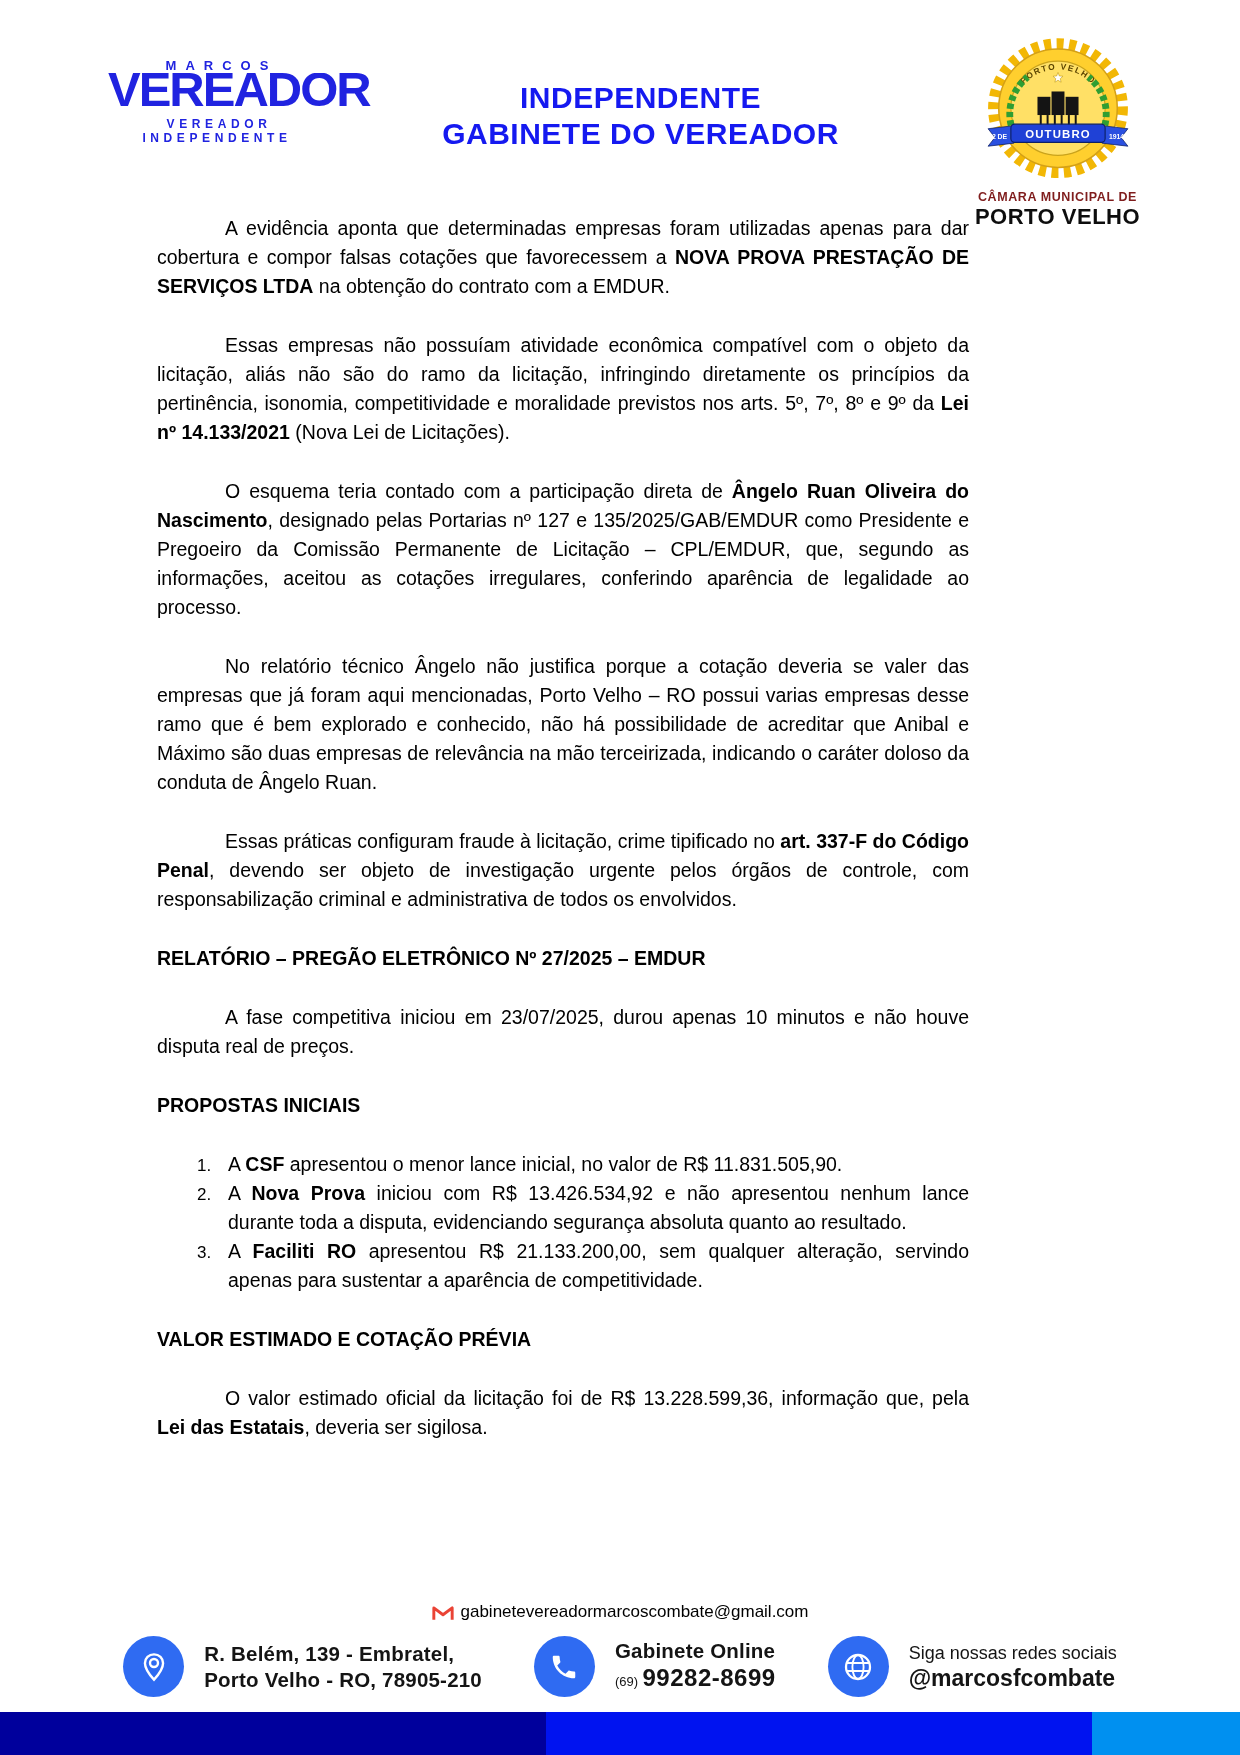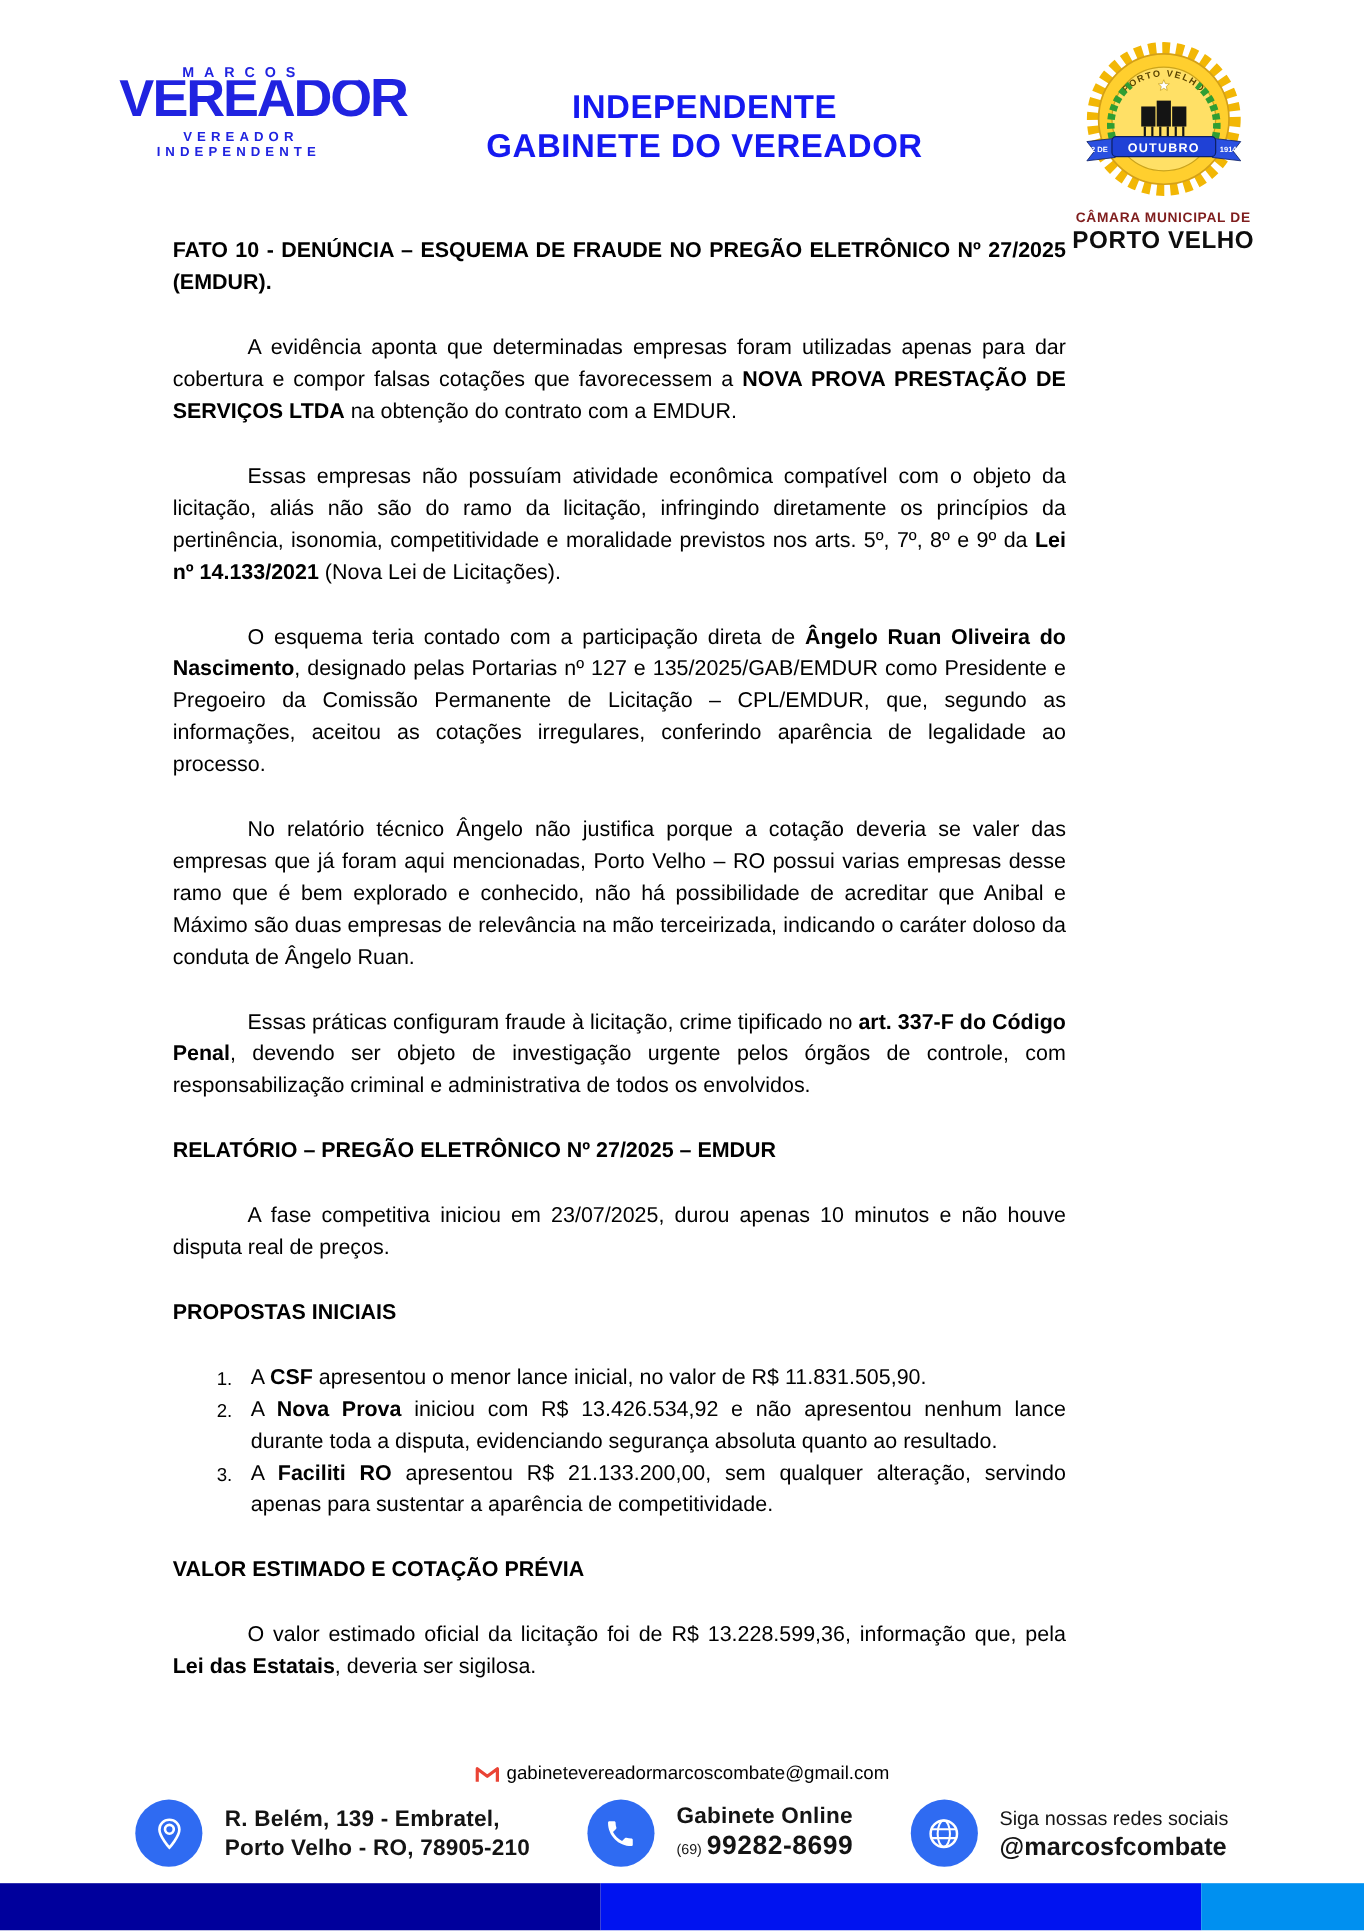--- a/index.html
+++ b/index.html
@@ -103,21 +103,20 @@
       <text x="100" y="134" text-anchor="middle" font-size="15" font-weight="bold" fill="#ffffff" letter-spacing="1.5">OUTUBRO</text>
       <text x="23" y="135" text-anchor="middle" font-size="9" font-weight="bold" fill="#ffffff">2 DE</text>
       <text x="177" y="135" text-anchor="middle" font-size="9" font-weight="bold" fill="#ffffff">1914</text>
     </svg>
     <div class="seal-cap1">CÂMARA MUNICIPAL DE</div>
     <div class="seal-cap2">PORTO VELHO</div>
   </div>
 </div>
 
 <div class="doc">
-    <p class="heading"><span class="b">FATO 10 - DENÚNCIA – ESQUEMA DE FRAUDE NO PREGÃO ELETRÔNICO Nº 27/2025 (EMDUR).</span></p>
     <p><span>A evidência aponta que determinadas empresas foram utilizadas apenas para dar cobertura e compor falsas cotações que favorecessem a </span><span class="b">NOVA PROVA PRESTAÇÃO DE SERVIÇOS LTDA</span><span> na obtenção do contrato com a EMDUR.</span></p>
     <p><span>Essas empresas não possuíam atividade econômica compatível com o objeto da licitação, aliás não são do ramo da licitação, infringindo diretamente os princípios da pertinência, isonomia, competitividade e moralidade previstos nos arts. 5º, 7º, 8º e 9º da </span><span class="b">Lei nº 14.133/2021</span><span> (Nova Lei de Licitações).</span></p>
     <p><span>O esquema teria contado com a participação direta de </span><span class="b">Ângelo Ruan Oliveira do Nascimento</span><span>, designado pelas Portarias nº 127 e 135/2025/GAB/EMDUR como Presidente e Pregoeiro da Comissão Permanente de Licitação – CPL/EMDUR, que, segundo as informações, aceitou as cotações irregulares, conferindo aparência de legalidade ao processo.</span></p>
     <p><span>No relatório técnico Ângelo não justifica porque a cotação deveria se valer das empresas que já foram aqui mencionadas, Porto Velho – RO possui varias empresas desse ramo que é bem explorado e conhecido, não há possibilidade de acreditar que Anibal e Máximo são duas empresas de relevância na mão terceirizada, indicando o caráter doloso da conduta de Ângelo Ruan.</span></p>
     <p><span>Essas práticas configuram fraude à licitação, crime tipificado no </span><span class="b">art. 337-F do Código Penal</span><span>, devendo ser objeto de investigação urgente pelos órgãos de controle, com responsabilização criminal e administrativa de todos os envolvidos.</span></p>
     <p class="heading"><span class="b">RELATÓRIO – PREGÃO ELETRÔNICO Nº 27/2025 – EMDUR</span></p>
     <p><span>A fase competitiva iniciou em 23/07/2025, durou apenas 10 minutos e não houve disputa real de preços.</span></p>
     <p class="heading"><span class="b">PROPOSTAS INICIAIS</span></p>
     <ol>
       <li><span class="num">1.</span><span>A </span><span class="b">CSF</span><span> apresentou o menor lance inicial, no valor de R$ 11.831.505,90.</span></li>

